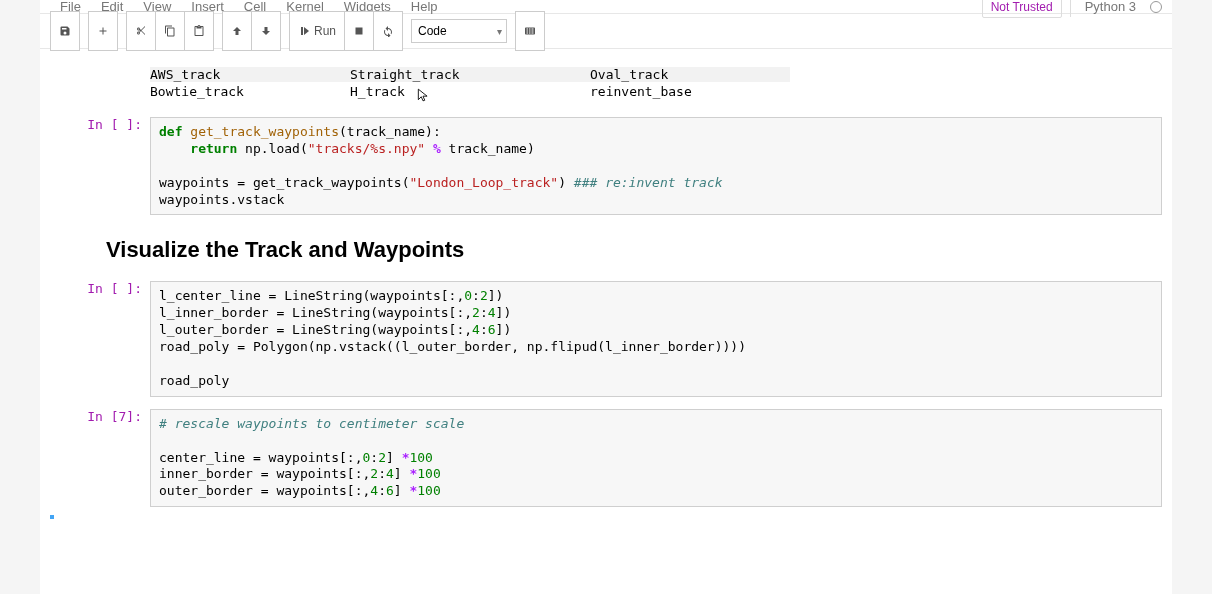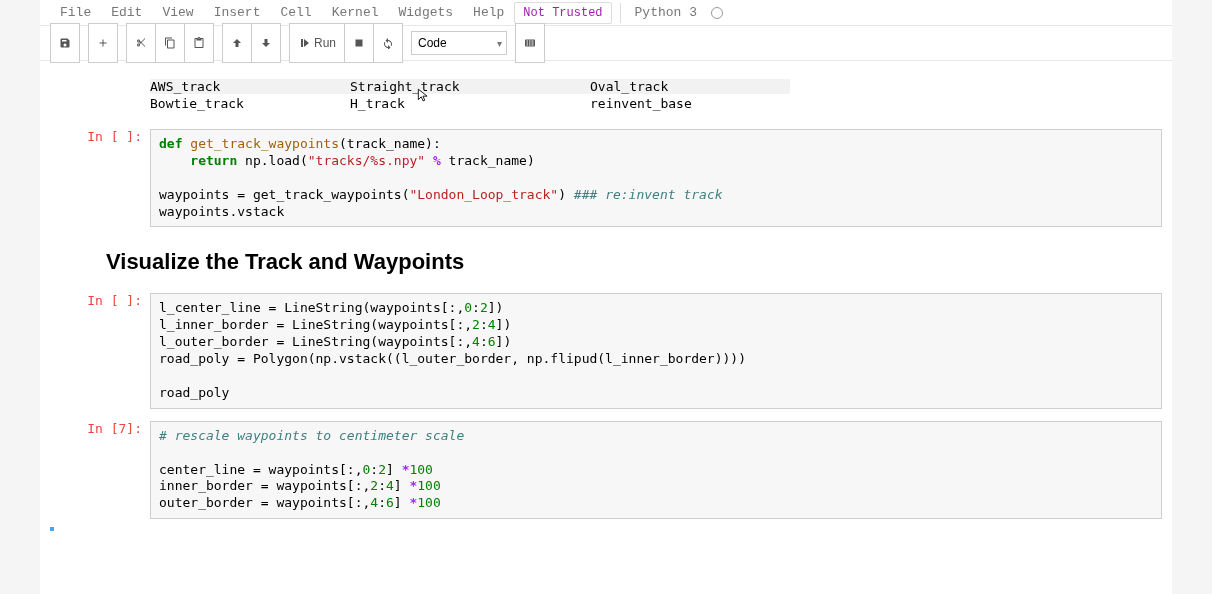--- a/index.html
+++ b/index.html
@@ -12,24 +12,23 @@
 .main-container {
   background: #fff;
   margin: 0 40px;
   min-height: 594px;
   position: relative;
 }
 .menubar {
   display: flex;
   align-items: center;
   padding: 0 10px;
-  height: 26px;
+  height: 14px;
   border-bottom: 1px solid #e7e7e7;
-  justify-content: flex-start;
-  font-family: Liberation Mono, monospace;
+  justify-content: space-between;
 }
 .menu-left { display: flex; }
 .menu-item {
   padding: 4px 10px;
   color: #777;
   cursor: pointer;
 }
 .menu-right { display: flex; align-items: center; gap: 8px; }
 .trust-status {
   border: 1px solid #ddd;
@@ -99,21 +98,21 @@
   padding: 4px 0;
 }
 .cell.code {}
 .prompt {
   width: 110px;
   min-width: 110px;
   text-align: right;
   padding-right: 8px;
   font-family: monospace;
   font-size: 13px;
-  color: #ef4444;
+  color: #a21caf;
 }
 .cell-body {
   flex: 1;
   padding-right: 10px;
 }
 .code-body {
   border: 1px solid #cfcfcf;
   background: #f7f7f7;
   padding: 6px 8px;
   font-family: monospace;

